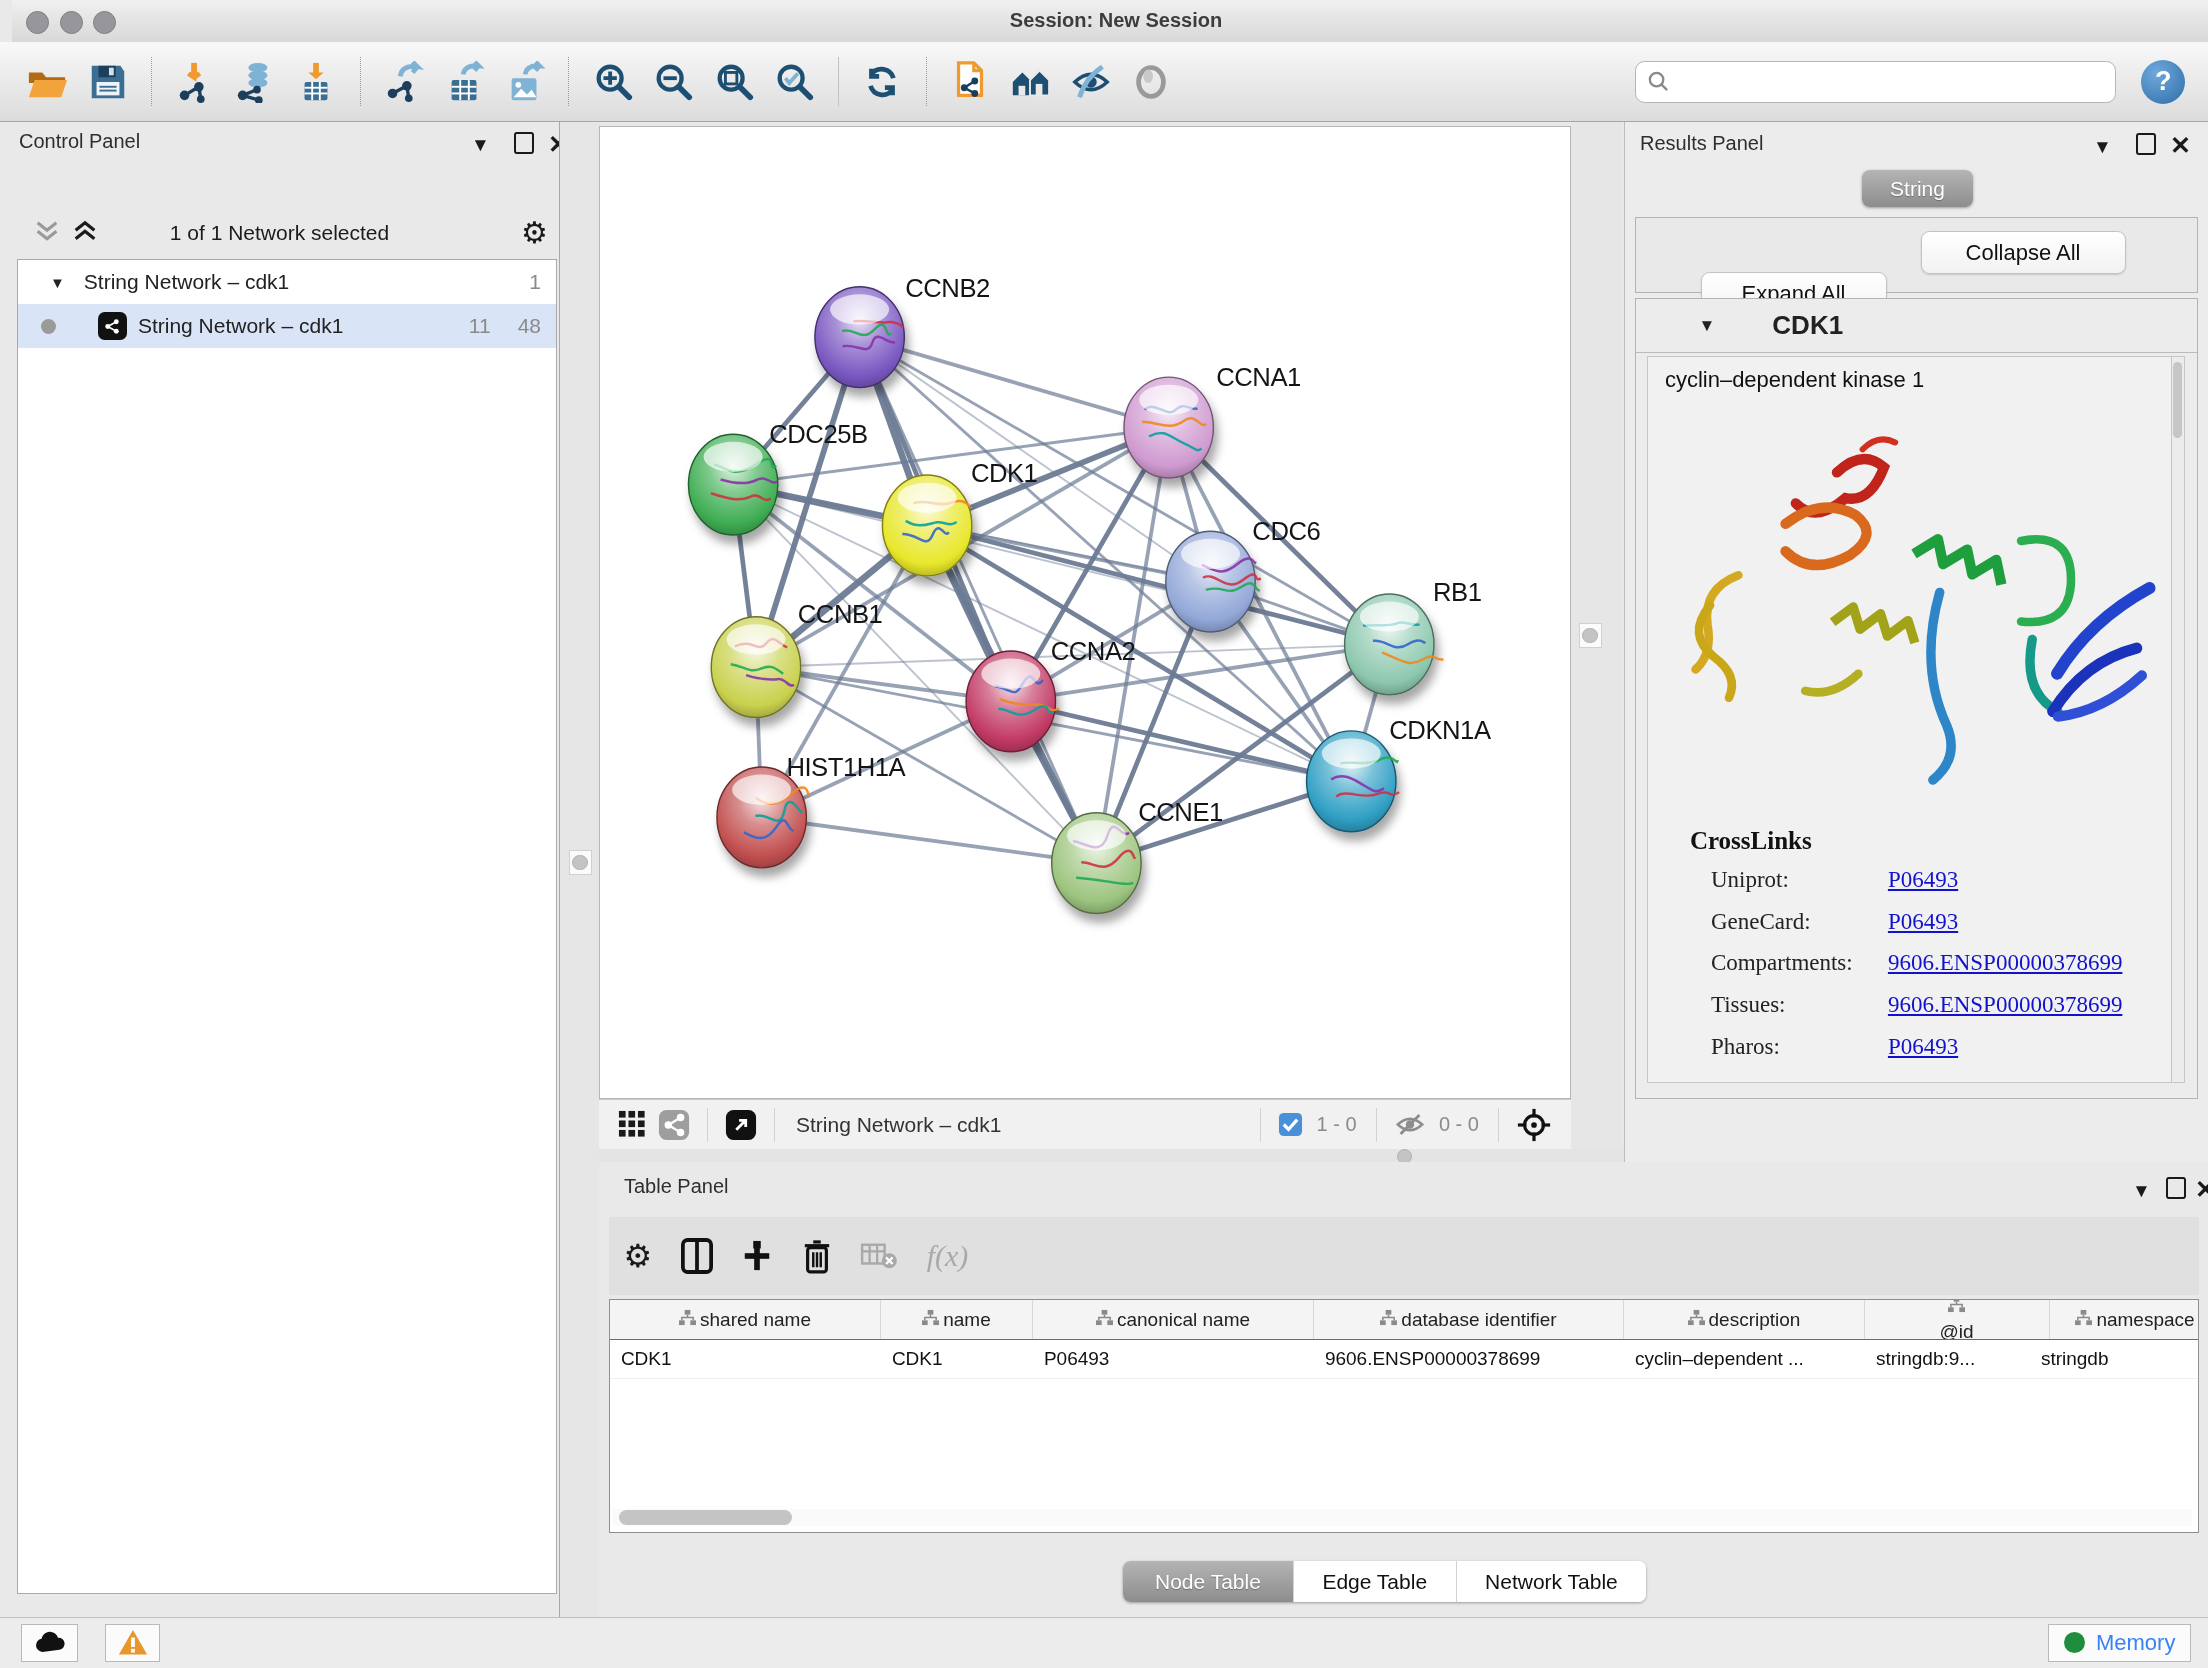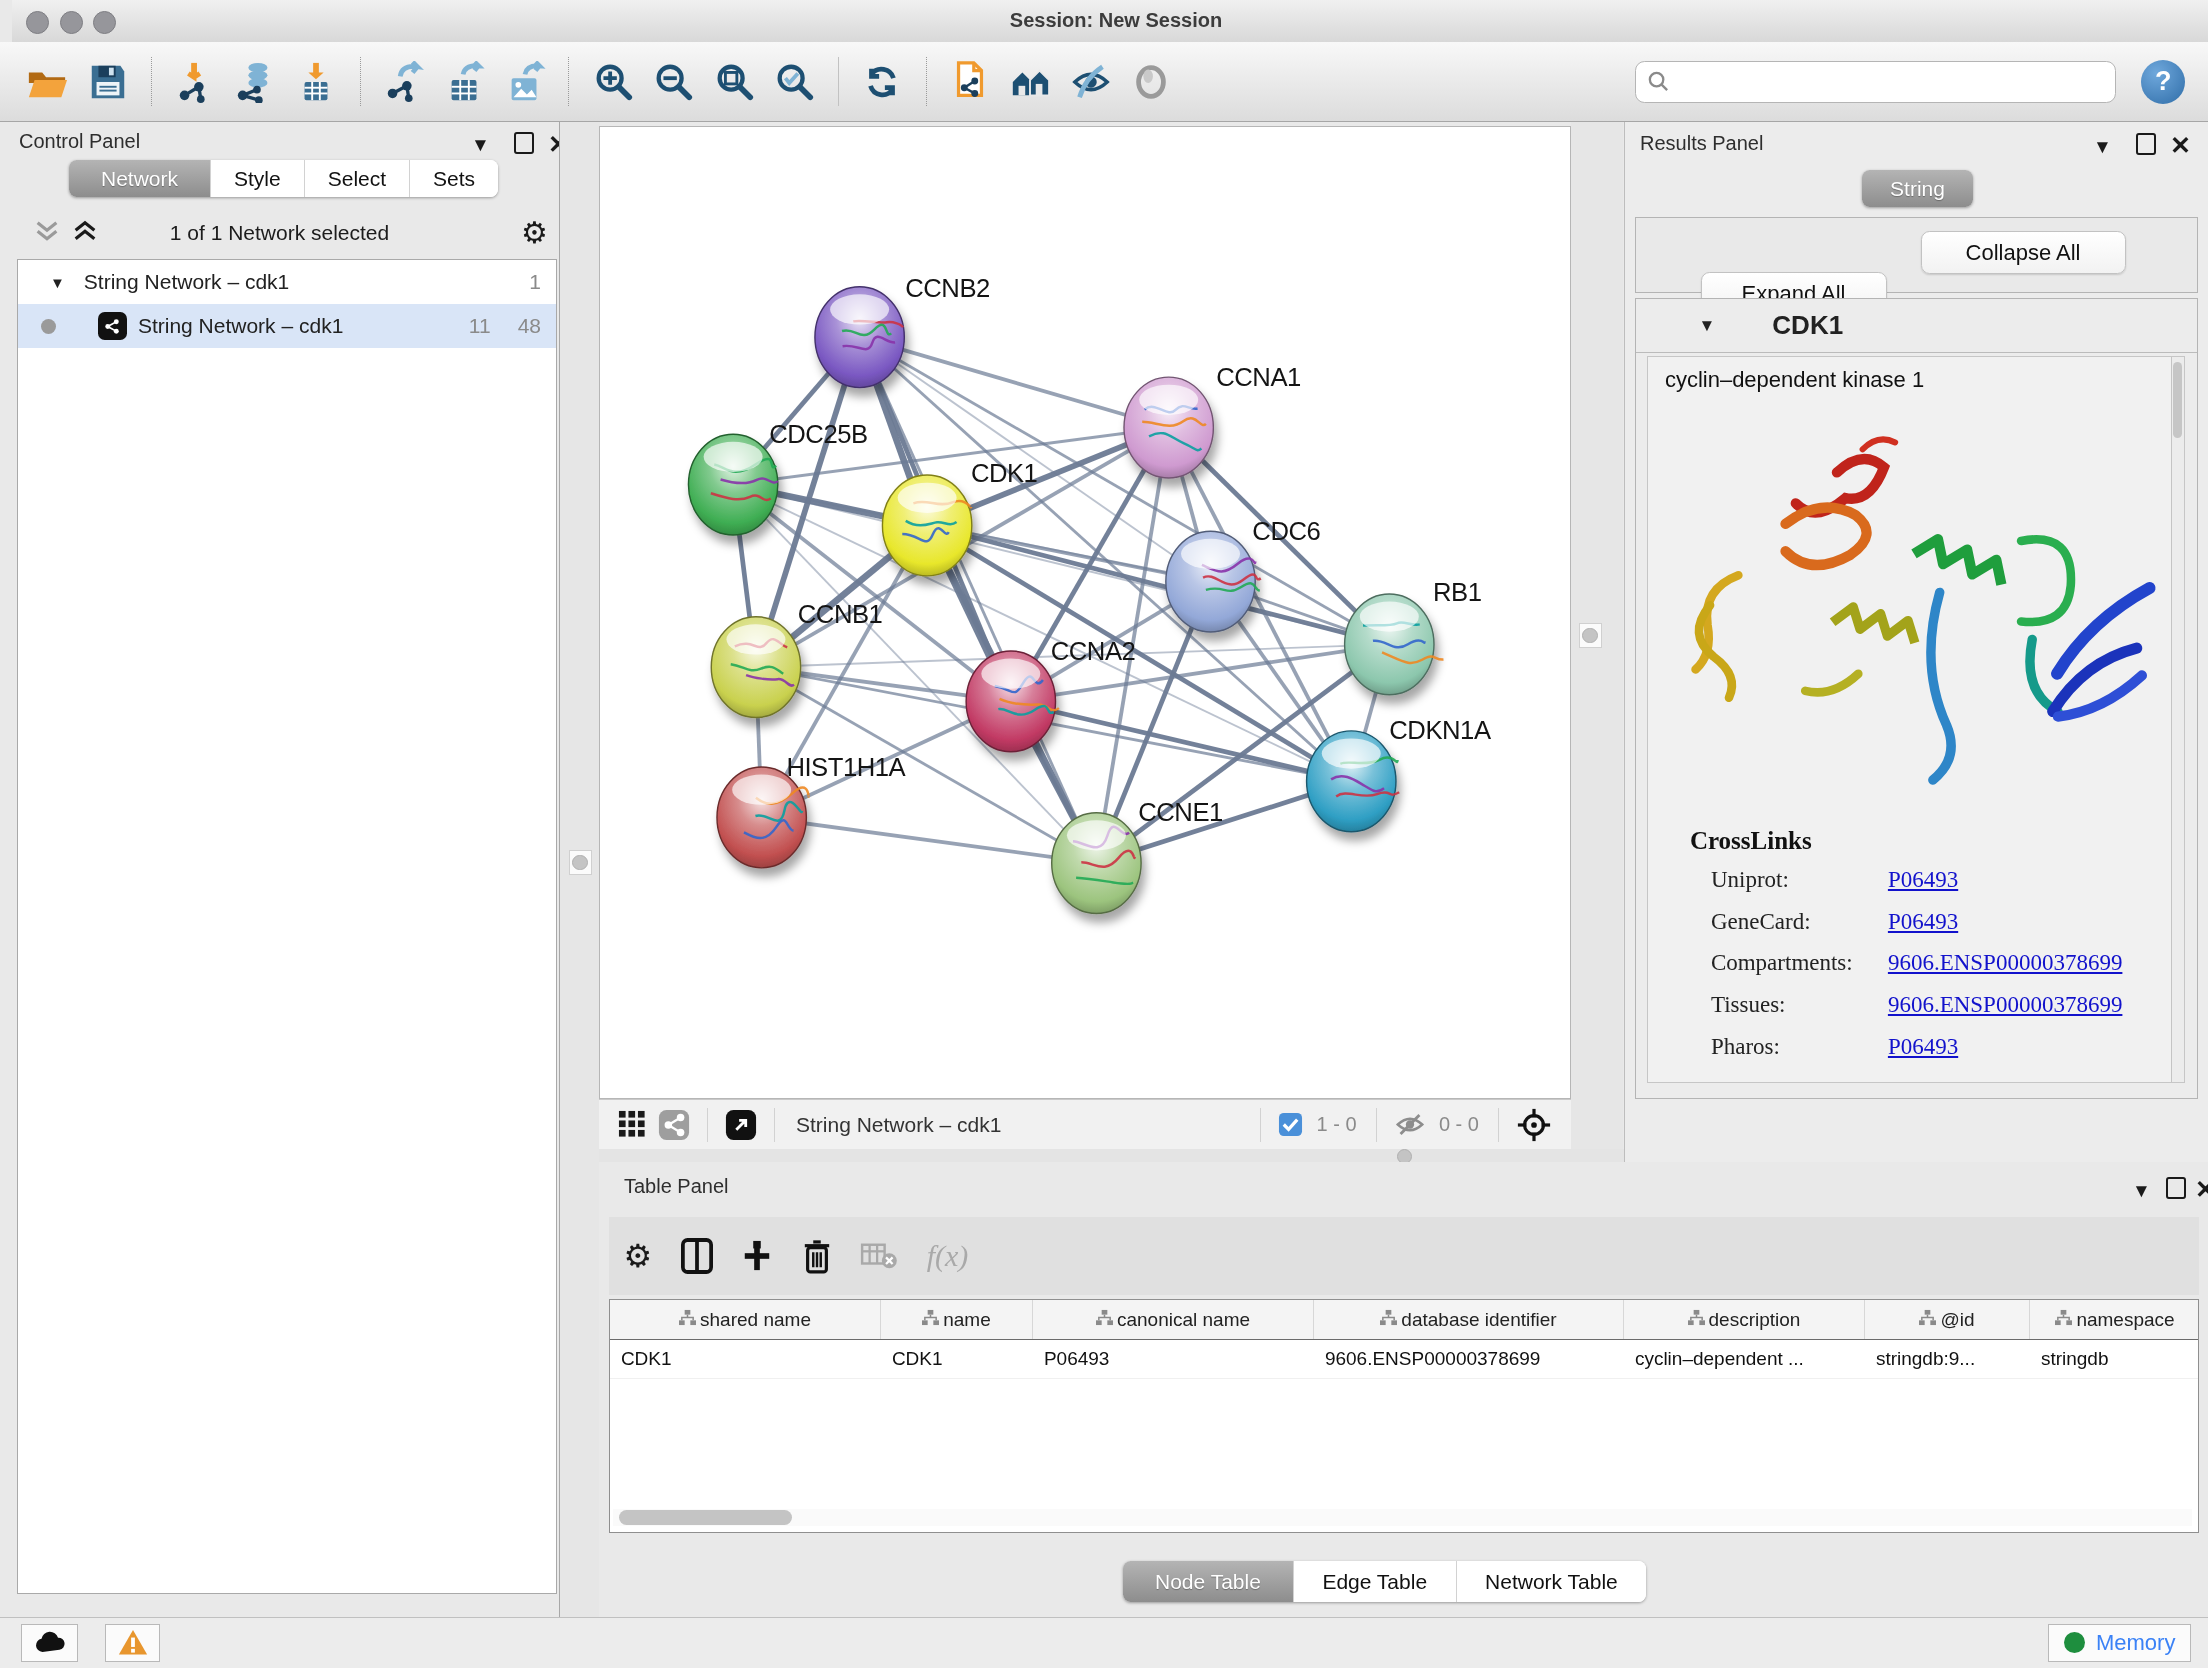--- a/index.html
+++ b/index.html
@@ -285,28 +285,20 @@
     </span>
     <span class="helpbtn">?</span>
   </div>
 
   <div class="abs cpanel">
     <div class="abs" style="left:19px;top:7.6px;"><span class="phead">Control Panel</span></div>
     <div class="abs picon" style="left:471px;top:13.3px;">▼</div>
     <div class="abs" style="left:514px;top:9.5px;"><span class="float-ic"></span></div>
     <div class="abs picon" style="left:548px;top:9.5px;font-size:25px;font-weight:bold;">✕</div>
 
-    <div class="abs" style="left:69px;top:38px;">
-      <span class="segtabs">
-        <span class="segtab active" style="padding:6.7px 32px;">Network</span>
-        <span class="segtab">Style</span>
-        <span class="segtab">Select</span>
-        <span class="segtab">Sets</span>
-      </span>
-    </div>
 
     <div class="abs" style="left:32px;top:95px;">
       <svg width="30" height="28.5" viewBox="0 0 32 30">
           <polyline points="6,6 16,14 26,6" fill="none" stroke="#9a9a9a" stroke-width="3.4"></polyline>
           <polyline points="6,15 16,23 26,15" fill="none" stroke="#9a9a9a" stroke-width="3.4"></polyline>
         </svg>
     </div>
     <div class="abs" style="left:70px;top:95px;">
       <svg width="30" height="28.5" viewBox="0 0 32 30">
           <polyline points="6,14 16,6 26,14" fill="none" stroke="#1a1a1a" stroke-width="3.4"></polyline>
@@ -777,21 +769,21 @@
           </div>
           <div class="th" style="width: 241px;">
             <span><svg width="19" height="17" viewBox="0 0 20 18">
                 <rect x="7" y="1" width="6" height="5" fill="#8a8a8a"></rect>
                 <rect x="1" y="12" width="6" height="5" fill="#8a8a8a"></rect>
                 <rect x="13" y="12" width="6" height="5" fill="#8a8a8a"></rect>
                 <path d="M10 6 v3 M4 12 v-3 h12 v3" stroke="#8a8a8a" stroke-width="1.6" fill="none"></path>
               </svg></span>
             <span>description</span>
           </div>
-          <div class="th" style="width: 165px;">
+          <div class="th" style="width: 185px; flex-direction: column;">
             <span><svg width="19" height="17" viewBox="0 0 20 18">
                 <rect x="7" y="1" width="6" height="5" fill="#8a8a8a"></rect>
                 <rect x="1" y="12" width="6" height="5" fill="#8a8a8a"></rect>
                 <rect x="13" y="12" width="6" height="5" fill="#8a8a8a"></rect>
                 <path d="M10 6 v3 M4 12 v-3 h12 v3" stroke="#8a8a8a" stroke-width="1.6" fill="none"></path>
               </svg></span>
             <span>@id</span>
           </div>
           <div class="th" style="width: 171px;">
             <span><svg width="19" height="17" viewBox="0 0 20 18">

